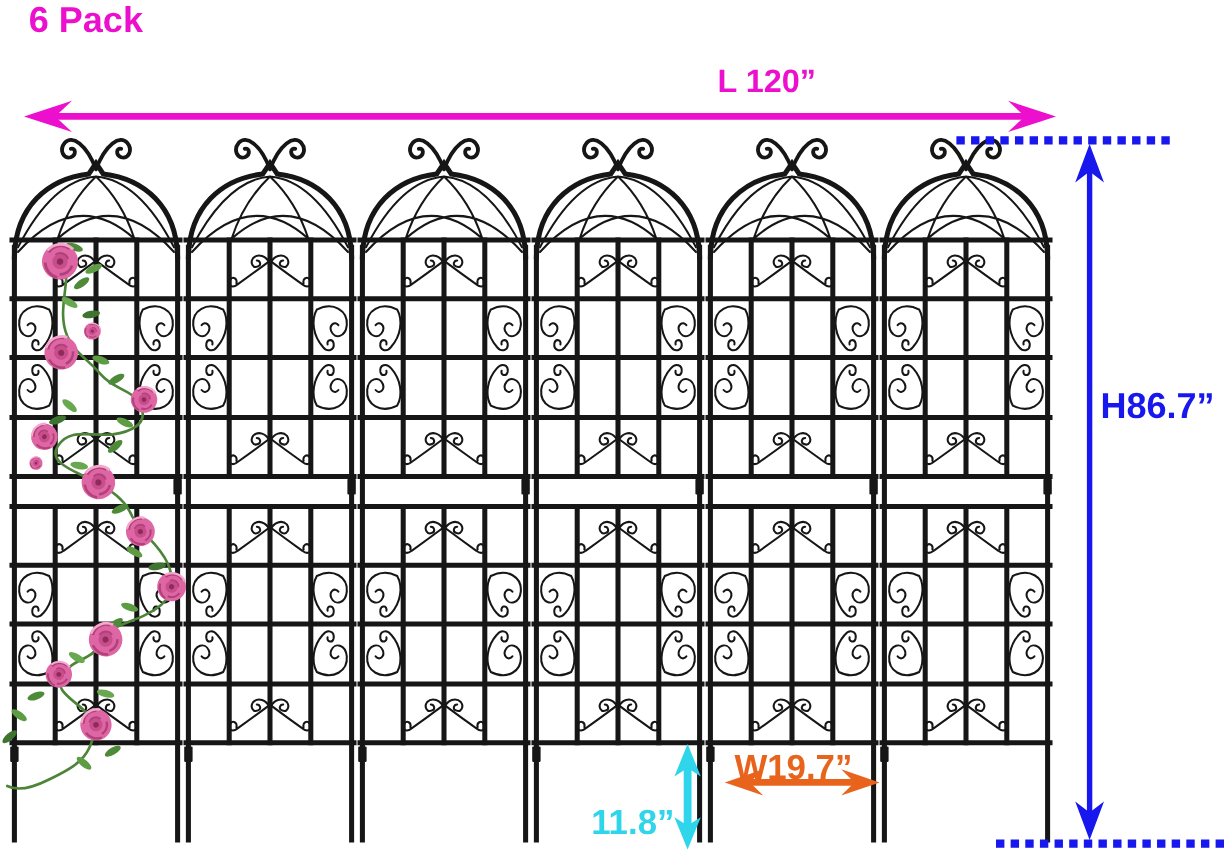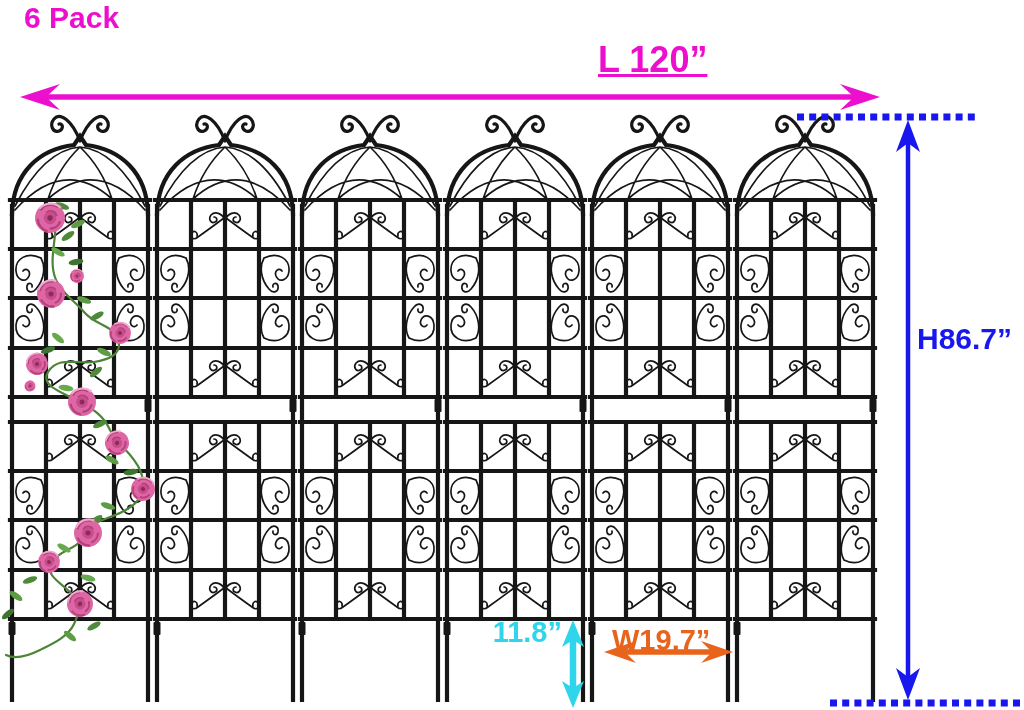--- a/index.html
+++ b/index.html
@@ -4,23 +4,23 @@
 <style>
   html,body{margin:0;padding:0;background:#fff;}
   .stage{
     position:relative;width:1024px;height:710px;background:#ffffff;
     overflow:hidden;font-family:"Liberation Sans",sans-serif;
   }
   .stage svg{position:absolute;left:0;top:0;}
   .lbl{position:absolute;font-weight:800;white-space:nowrap;line-height:1;}
   .lbl-pack{left:24px;top:3px;font-size:30px;color:var(--annotation-magenta,#EC10CE);}
   .lbl-title{left:306px;top:24px;font-size:28px;color:var(--title-green,#1E8639);}
-  .lbl-length{left:598px;top:42px;font-size:36px;color:var(--annotation-magenta,#EC10CE);text-decoration:underline;}
+  .lbl-length{left:598px;top:55px;font-size:27px;color:var(--annotation-magenta,#EC10CE);}
   .lbl-height{left:917px;top:324px;font-size:30px;color:var(--dimension-blue,#1717EE);}
-  .lbl-spike{left:450px;top:618px;width:112px;text-align:right;font-size:29px;color:var(--stake-cyan,#2FD5EA);}
+  .lbl-spike{left:450px;top:672px;width:112px;text-align:right;font-size:29px;color:var(--stake-cyan,#2FD5EA);}
   .lbl-width{left:612px;top:626px;font-size:29px;color:var(--width-orange,#E8641C);}
 
   .bar{stroke:var(--trellis-black,#161616);stroke-width:4.2;fill:none;stroke-linecap:square;}
   .orn{stroke:var(--trellis-black,#161616);stroke-width:1.7;fill:none;stroke-linecap:round;}
   .fin{stroke:var(--trellis-black,#161616);stroke-width:3.2;fill:none;stroke-linecap:round;}
   .tab{fill:var(--trellis-black,#161616);}
   .vine{stroke:var(--leaf-green,#4C8438);stroke-width:2.2;fill:none;stroke-linecap:round;}
   .mag-s{stroke:var(--annotation-magenta,#EC10CE);}
   .mag-f{fill:var(--annotation-magenta,#EC10CE);}
   .blu-s{stroke:var(--dimension-blue,#1717EE);}

